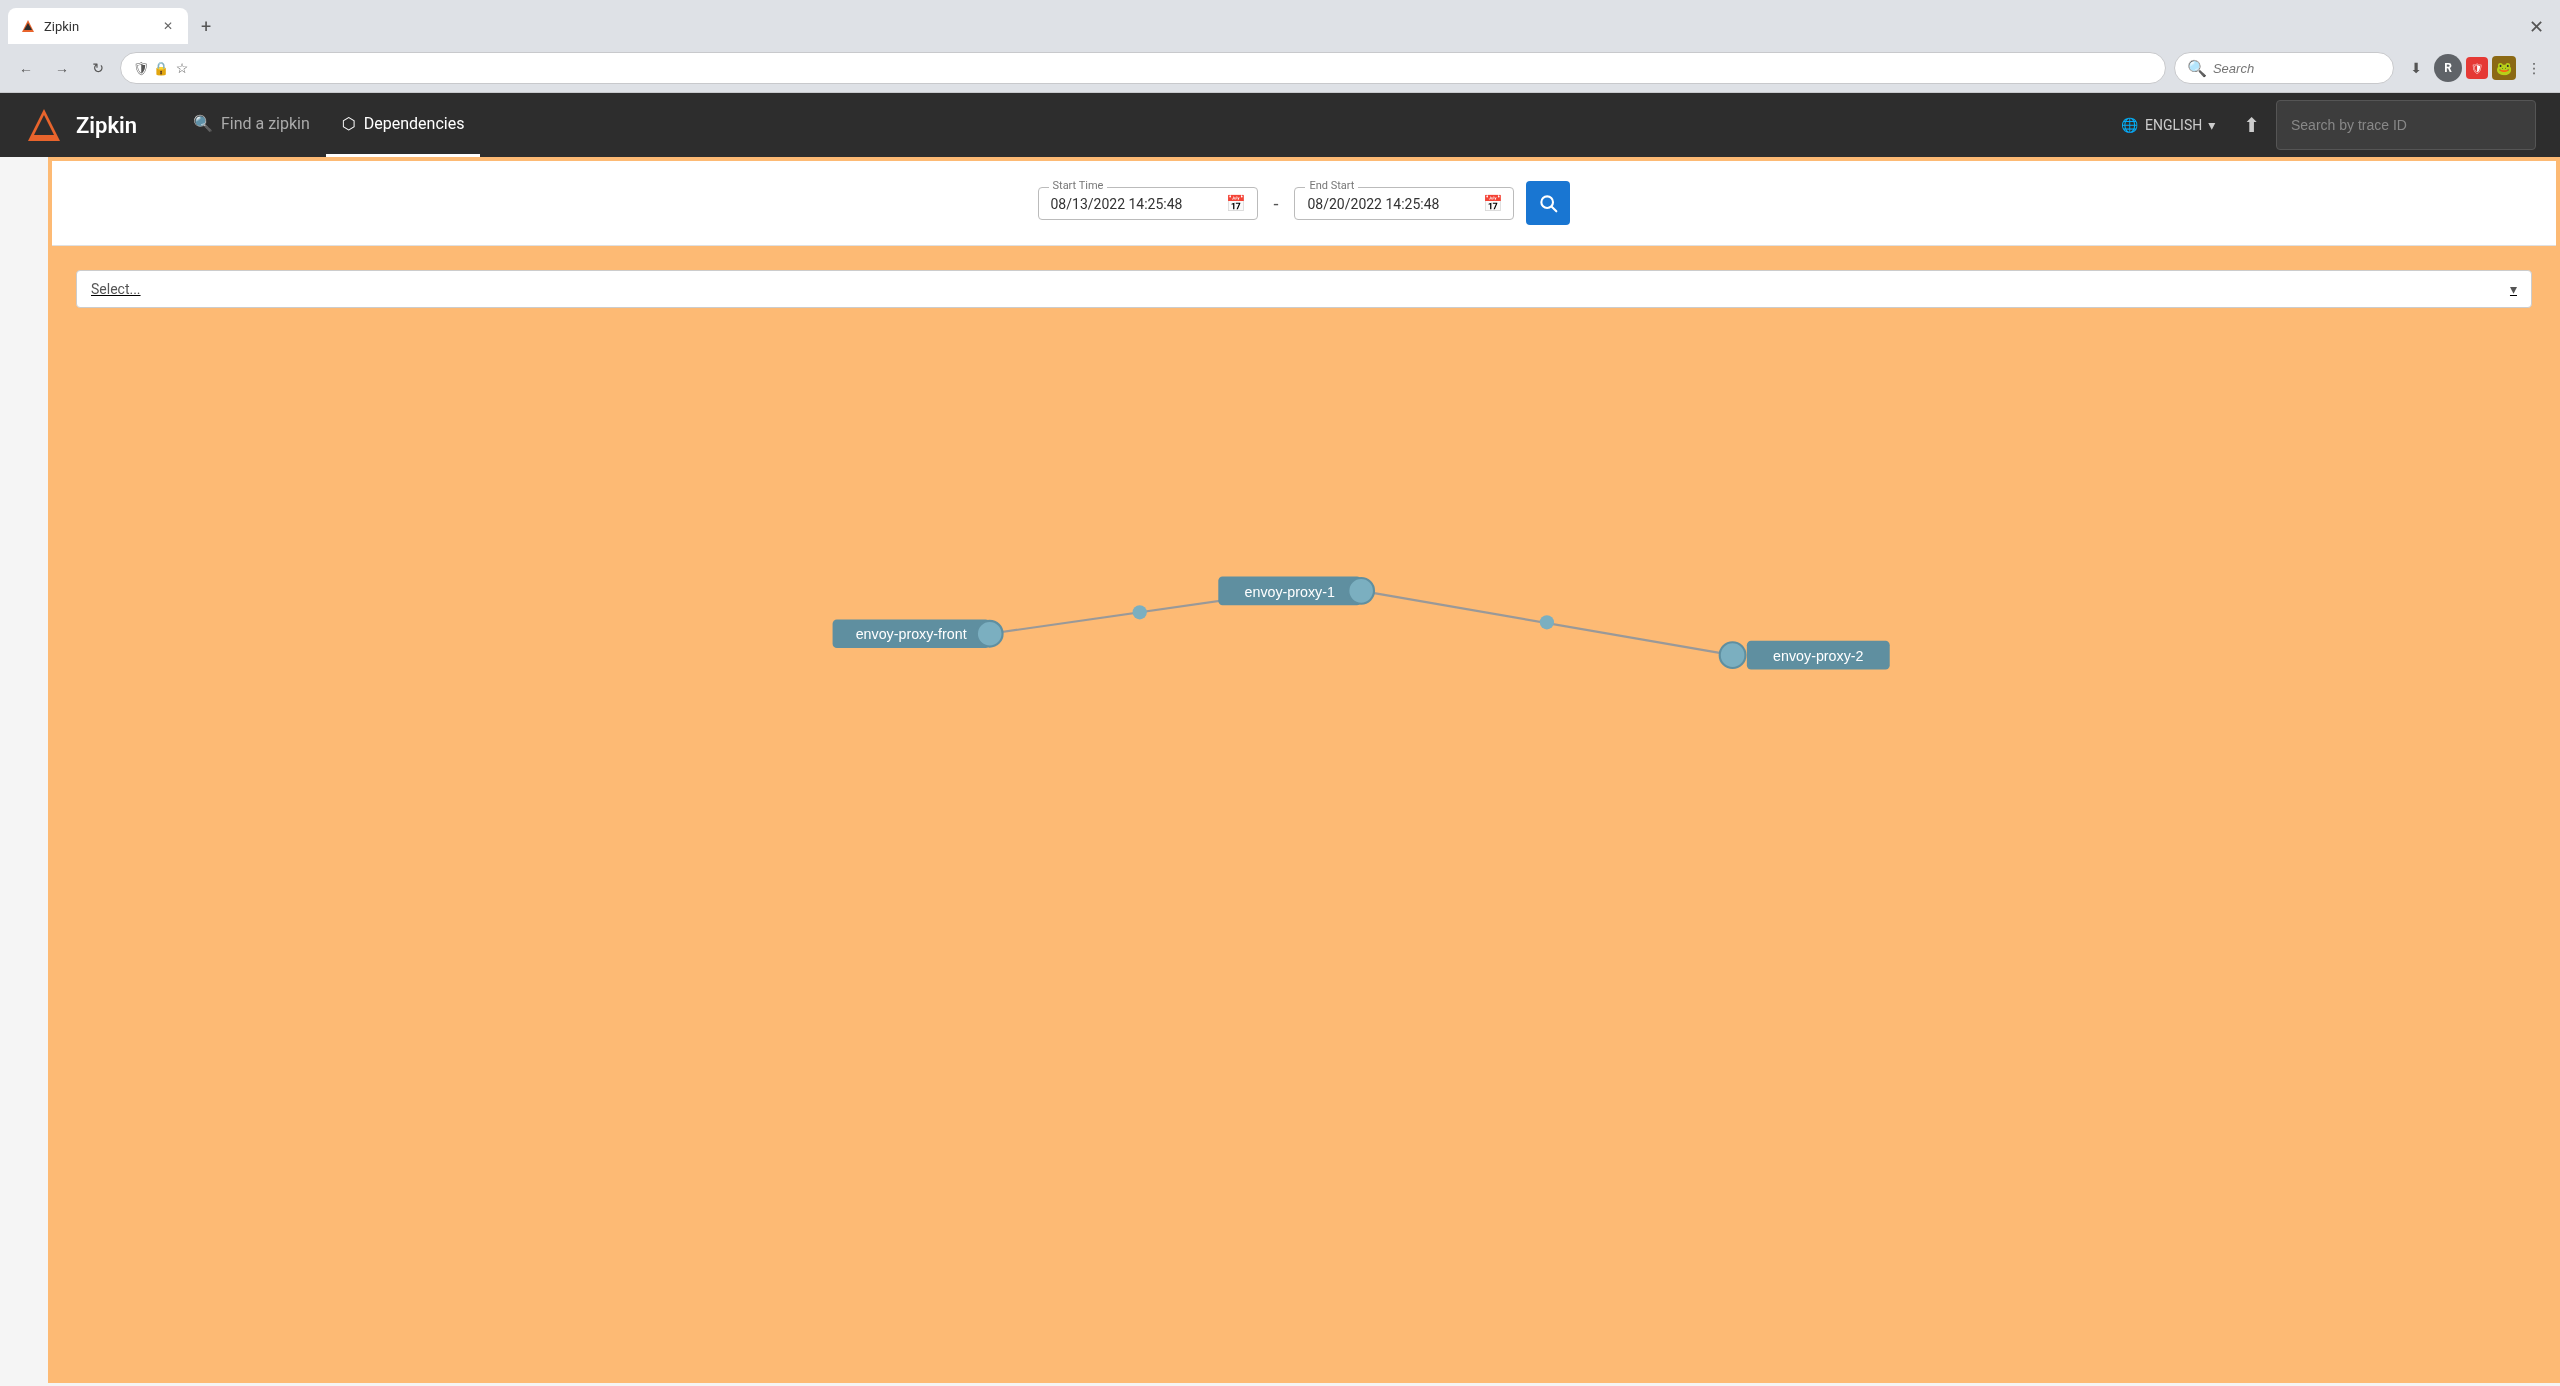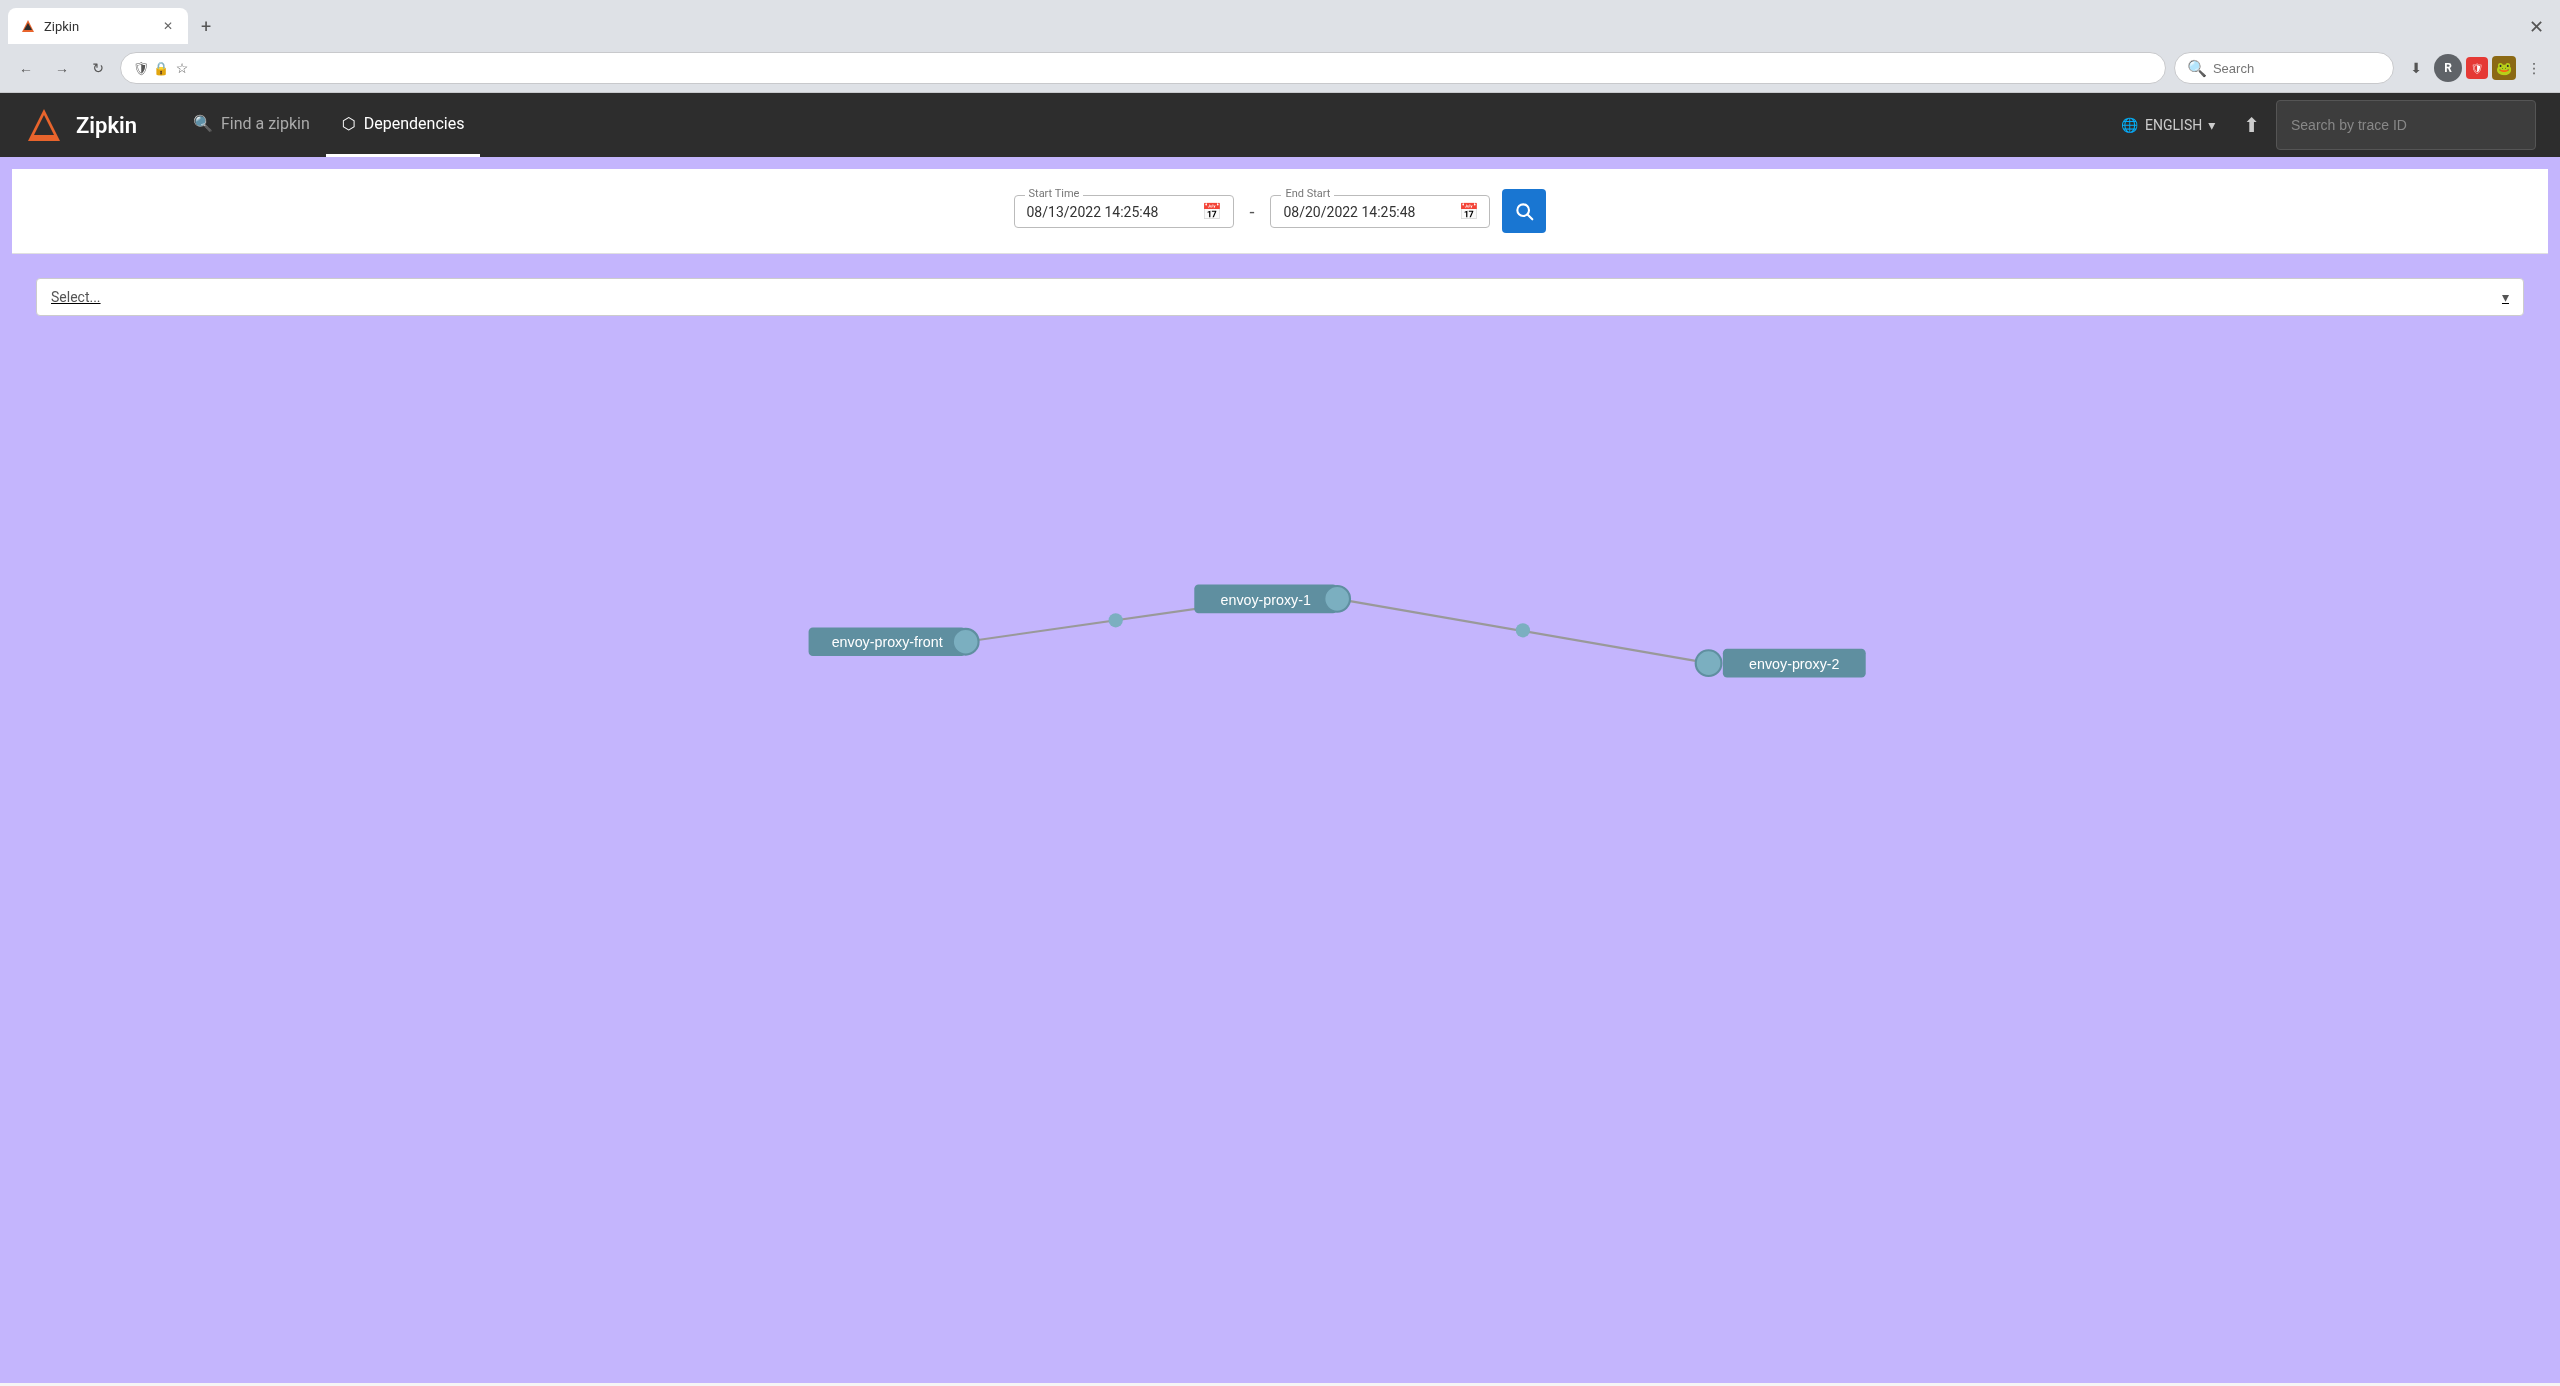--- a/index.html
+++ b/index.html
@@ -89,21 +89,21 @@
       display: flex;
       align-items: center;
       background: #fff;
       border-radius: 20px;
       padding: 0 12px;
       height: 32px;
       gap: 6px;
       border: 1px solid #c8c9cc;
     }
     .search-bar input {
-      border: none; outline: none; font-size: 13px; flex: 1; background: transparent;
+      border: none; outline: none; font-size: 13px; flex: 1; background: transparent; font-style: italic;
     }
     .browser-action-btns {
       display: flex; align-items: center; gap: 4px;
     }
     .browser-action-btn {
       width: 28px; height: 28px;
       border-radius: 50%;
       display: flex; align-items: center; justify-content: center;
       font-size: 14px; color: #555; cursor: pointer;
     }
@@ -184,23 +184,24 @@
       padding: 16px 14px;
       color: #aaa;
       font-size: 14px;
       width: 260px;
       outline: none;
     }
     .trace-id-input::placeholder { color: #888; }
 
     
     .main-content {
-      background: #c4b5fd;
+      background: #fdba74;
       min-height: calc(100vh - 160px);
-      padding: 12px;
+      padding: 4px;
+      margin-left: 48px;
     }
     .toolbar {
       display: flex;
       align-items: center;
       justify-content: center;
       padding: 20px 24px;
       gap: 12px;
       border-bottom: 1px solid #e0e0e0;
       background: #fff;
     }

